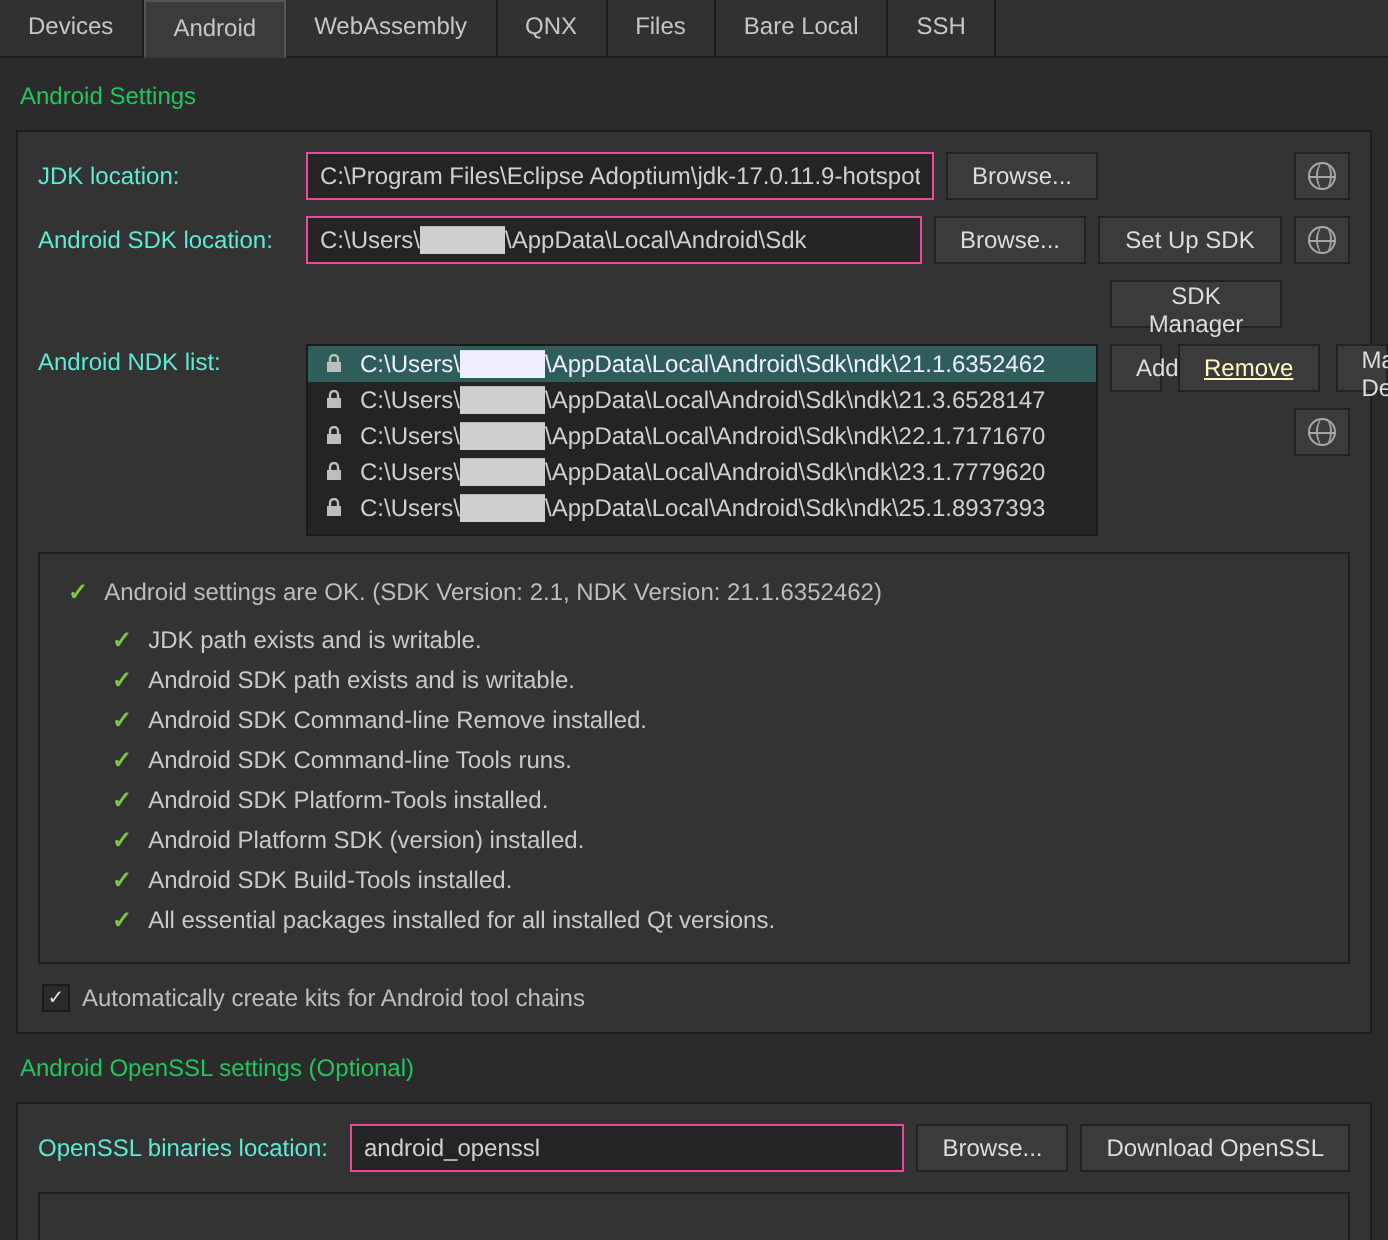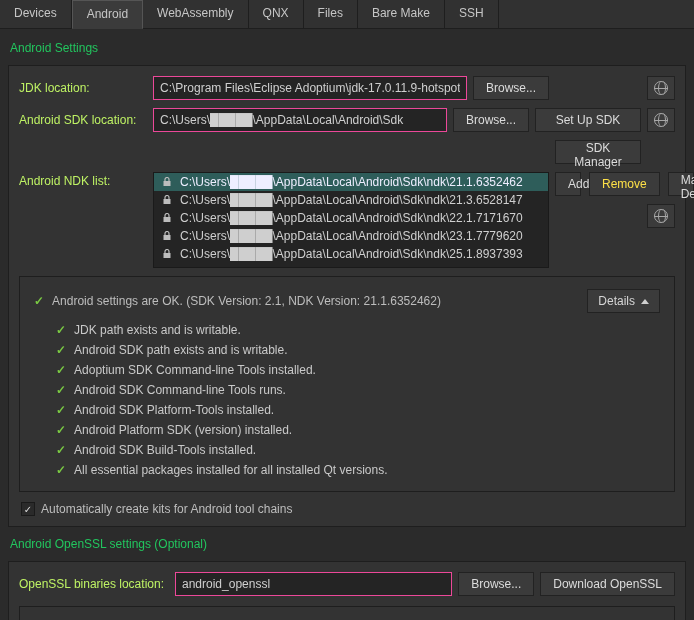--- a/index.html
+++ b/index.html
@@ -8,24 +8,24 @@
   .tabbar { display: flex; border-bottom: 1px solid #1e1e1e; background: #313131; }
   .tab { padding: 6px 14px 7px; color: #c6c6c6; border-right: 1px solid #1e1e1e; cursor: pointer; }
   .tab.active { background: #3b3b3b; border-top: 1px solid #555; border-left: 1px solid #555; border-right: 1px solid #555; border-bottom: 1px solid #3b3b3b; margin-bottom: -1px; }
 
   .panel { padding: 6px 8px 8px; }
   .section-title { color: #22c55e; margin: 6px 0 10px 2px; }
 
   .group { border: 1px solid #1e1e1e; background: #333333; padding: 10px 10px 10px 10px; margin-bottom: 10px; }
 
   .row { display: flex; align-items: center; gap: 6px; margin-bottom: 8px; }
-  .lbl { width: 128px; color: #bef264; flex-shrink: 0; }
+  .lbl { width: 128px; color: #5eead4; flex-shrink: 0; }
   .field { flex: 1; background: #242424; color: #cfcfcf; border: 1px solid #ec4899; padding: 4px 6px; height: 24px; }
   .btn { background: #3b3b3b; color: #dcdcdc; border: 1px solid #222; height: 24px; padding: 0 12px; min-width: 76px; cursor: pointer; }
-  .btn.disabled { color: #fde047; cursor: default; }
+  .btn.disabled { color: #fef9c3; cursor: default; text-decoration: underline; }
   .iconbtn { width: 28px; min-width: 28px; padding: 0; display:flex; align-items:center; justify-content:center; }
   .globe { width:14px; height:14px; border:1.2px solid #a7a7a7; border-radius:50%; position:relative; }
   .globe::before { content:""; position:absolute; left:50%; top:-1px; bottom:-1px; width:6px; margin-left:-3px; border:1.2px solid #a7a7a7; border-top:none; border-bottom:none; border-radius:50%; }
   .globe::after { content:""; position:absolute; top:50%; left:-1px; right:-1px; height:0; border-top:1.2px solid #a7a7a7; }
 
   .right-col { display:flex; flex-direction:row; gap:8px; width:86px; }
   .right-col .btn { width:100%; min-width:0; }
   .ndkrow { display:flex; align-items:flex-start; gap:6px; }
 
   .listbox { flex:1; height:96px; background:#242424; border:1px solid #1a1a1a; overflow-y:scroll; position:relative; }
@@ -59,21 +59,21 @@
 </style>
 </head>
 <body>
 
 <div class="tabbar">
   <div class="tab">Devices</div>
   <div class="tab active">Android</div>
   <div class="tab">WebAssembly</div>
   <div class="tab">QNX</div>
   <div class="tab">Files</div>
-  <div class="tab">Bare Make</div>
+  <div class="tab">Bare Local</div>
   <div class="tab">SSH</div>
 </div>
 
 <div class="panel">
   <div class="section-title">Android Settings</div>
 
   <div class="group">
 
     <div class="row">
       <div class="lbl">JDK location:</div>
@@ -82,21 +82,21 @@
       <span style="width:86px"></span>
       <button class="btn iconbtn">
           <span class="globe"></span>
         </button>
     </div>
 
     <div class="row">
       <div class="lbl">Android SDK location:</div>
       <input class="field" value="C:\Users\█████\AppData\Local\Android\Sdk" style="">
       <button class="btn">Browse...</button>
-      <button class="btn" style="width:106px">Set Up SDK</button>
+      <button class="btn" style="width:92px">Set Up SDK</button>
       <button class="btn iconbtn">
           <span class="globe"></span>
         </button>
     </div>
 
     <div class="row" style="justify-content:flex-end; margin-bottom:8px;">
       <span style="flex:1"></span>
       <button class="btn" style="width:86px">SDK Manager</button>
       <span style="width:28px"></span>
     </div>
@@ -164,37 +164,33 @@
           </button>
       </div>
     </div>
 
     <div class="status">
       <div class="status-head">
         <div class="status-head-left">
           <span class="chk">✓</span>
           <span>Android settings are OK. (SDK Version: 2.1, NDK Version: 21.1.6352462)</span>
         </div>
-        <button class="detailsbtn">
-          <span>Details</span>
-          <span class="chev up"></span>
-        </button>
       </div>
       <div class="checks" id="android-checks">
           <div class="line">
             <span class="chk">✓</span>
             <span>JDK path exists and is writable.</span>
           </div>
           <div class="line">
             <span class="chk">✓</span>
             <span>Android SDK path exists and is writable.</span>
           </div>
           <div class="line">
             <span class="chk">✓</span>
-            <span>Adoptium SDK Command-line Tools installed.</span>
+            <span>Android SDK Command-line Remove installed.</span>
           </div>
           <div class="line">
             <span class="chk">✓</span>
             <span>Android SDK Command-line Tools runs.</span>
           </div>
           <div class="line">
             <span class="chk">✓</span>
             <span>Android SDK Platform-Tools installed.</span>
           </div>
           <div class="line">

